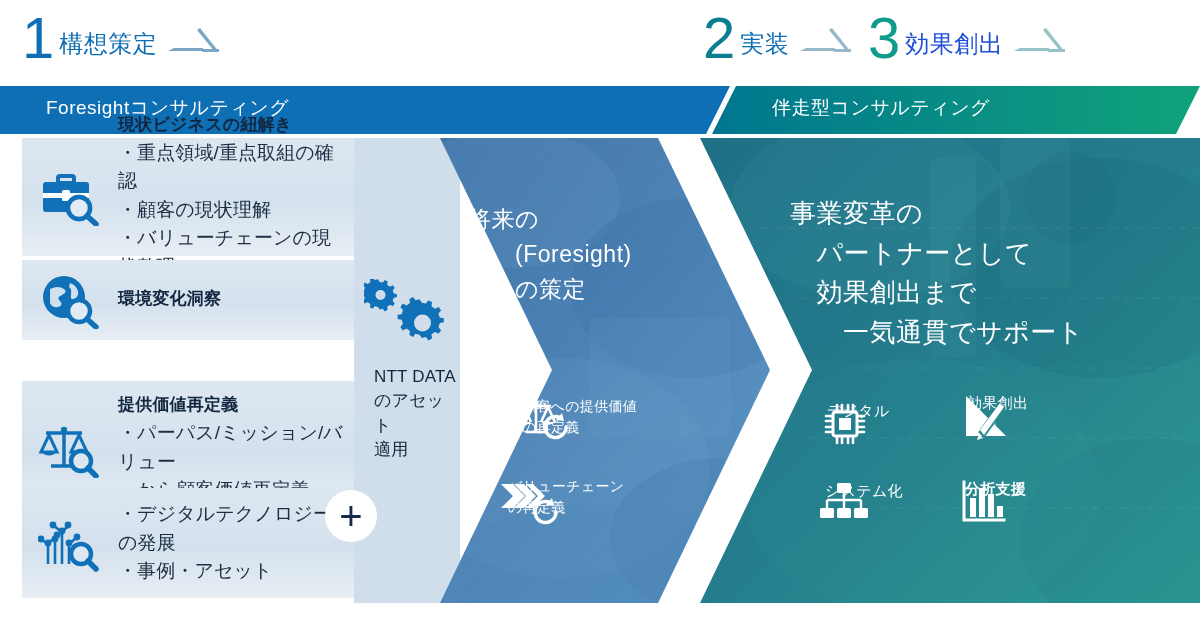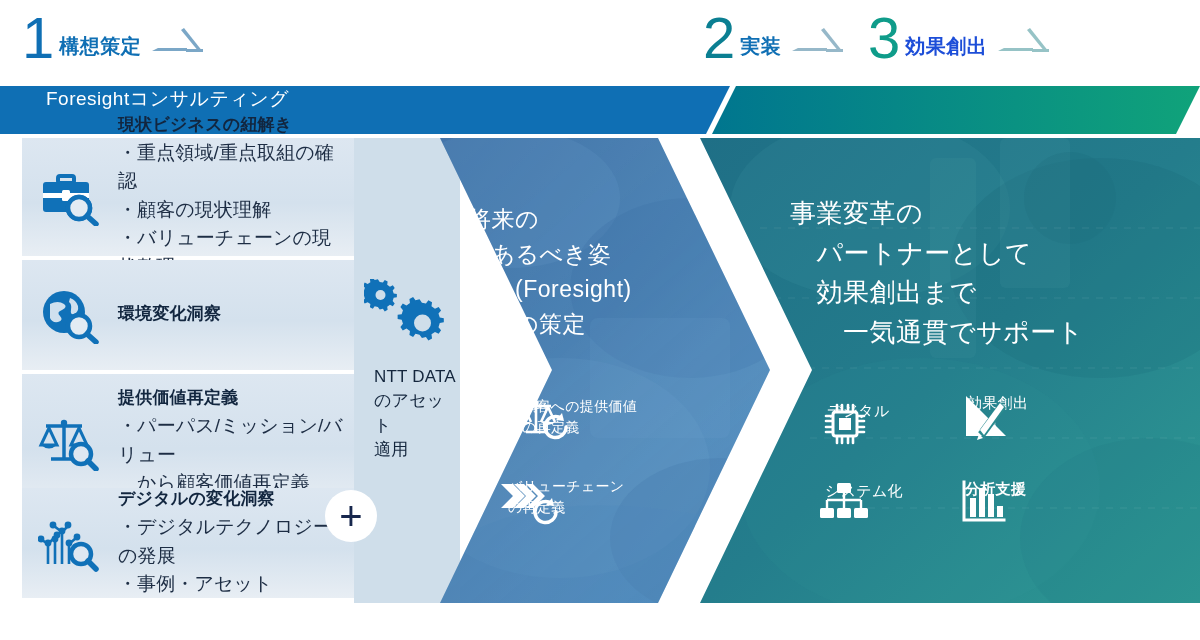--- a/index.html
+++ b/index.html
@@ -12,28 +12,28 @@
   #root { position: relative; width: 1200px; height: 640px; }
 
   
   .steps { position: absolute; left: 0; top: 0; width: 1200px; height: 86px; }
   .step { position: absolute; display: flex; align-items: flex-end; }
   .step-num {
     font-size: 58px; line-height: 0.84; font-weight: 400;
     letter-spacing: -1px;
   }
   .step-name {
-    font-size: 20px; font-weight: 700; margin-left: 6px;
+    font-size: 24px; font-weight: 400; margin-left: 6px;
     margin-bottom: 3px; letter-spacing: 0.5px;
   }
   .step-arrow { margin-left: 9px; margin-bottom: 5px; }
 
   
   .banners { position: absolute; left: 0; top: 86px; width: 1200px; height: 48px; }
-  .banner { position: absolute; top: 0; height: 44px; display: flex; }
+  .banner { position: absolute; top: 0; height: 44px; display: flex; align-items: center; }
   .banner-text { font-size: 19px; color: #fff; letter-spacing: 0.5px; font-weight: 400; }
   #banner-left  { left: 0;   width: 730px; }
   #banner-right { left: 706px; width: 494px; }
   .banner-bg { position: absolute; inset: 0; }
 
   
   .body-area { position: absolute; left: 0; top: 138px; width: 1200px; height: 465px; }
 
   
   .left-col { position: absolute; left: 22px; top: 0; width: 332px; height: 465px; }
@@ -155,20 +155,21 @@
     <div class="banner" id="banner-right">
       <svg class="banner-bg" viewBox="0 0 494 48" preserveAspectRatio="none">
         <defs>
           <linearGradient id="bgrad" x1="0" y1="0" x2="1" y2="0">
             <stop offset="0%" stop-color="#00768f"></stop>
             <stop offset="100%" stop-color="#10a37a"></stop>
           </linearGradient>
         </defs>
         <polygon points="30,0 494,0 470,48 6,48" fill="url(#bgrad)"></polygon>
       </svg>
+      <div class="banner-text" style="position:relative; margin-left:66px;">伴走型コンサルティング</div>
     </div>
   </div>
 
   <div class="body-area">
 
     <div class="left-col">
 
       <div class="card" style="top:0px; height:118px;">
         <div class="card-ico">
           <svg width="64" height="58" viewBox="0 0 64 58">
@@ -183,38 +184,38 @@
           </svg>
         </div>
         <div class="card-body">
           <div class="card-title">現状ビジネスの紐解き</div>
           <div class="card-bullet">・重点領域/重点取組の確認
 ・顧客の現状理解
 ・バリューチェーンの現状整理</div>
         </div>
       </div>
 
-      <div class="card" style="top:122px; height:110px;">
+      <div class="card" style="top:122px; height:80px;">
         <div class="card-ico">
           <svg width="64" height="58" viewBox="0 0 64 58">
             <circle cx="26" cy="26" r="21" fill="#1071b8"></circle>
             <path d="M12 18 Q20 14 26 18 Q30 21 24 24 Q18 26 22 30 Q26 34 20 36 Q14 37 12 32 Z" fill="#cfe0ee"></path>
             <path d="M32 12 Q38 14 40 20 Q41 26 36 28 Q32 29 33 24 Q34 18 31 16 Z" fill="#cfe0ee"></path>
             <path d="M30 36 Q36 34 40 37 Q38 43 32 44 Q28 42 30 36 Z" fill="#cfe0ee"></path>
             <circle cx="41" cy="40" r="11" fill="#e2ebf3"></circle>
             <circle cx="41" cy="40" r="11" fill="none" stroke="#1071b8" stroke-width="4.5"></circle>
             <line x1="49" y1="48" x2="58" y2="56" stroke="#1071b8" stroke-width="5.5" stroke-linecap="round"></line>
           </svg>
         </div>
         <div class="card-body">
           <div class="card-title">環境変化洞察</div>
         </div>
       </div>
 
-      <div class="card" style="top:236px; height:136px;">
+      <div class="card" style="top:243px; height:136px;">
         <div class="card-ico">
           <svg width="64" height="58" viewBox="0 0 64 58">
             <line x1="26" y1="8" x2="26" y2="46" stroke="#1071b8" stroke-width="3.5"></line>
             <line x1="8" y1="13" x2="44" y2="13" stroke="#1071b8" stroke-width="3.5"></line>
             <line x1="13" y1="46" x2="39" y2="46" stroke="#1071b8" stroke-width="3.5"></line>
             <circle cx="26" cy="10" r="3.2" fill="#1071b8"></circle>
             <path d="M3 32 L11 15 L19 32 Z" fill="none" stroke="#1071b8" stroke-width="3"></path>
             <path d="M3 32 Q11 39 19 32 Z" fill="#1071b8"></path>
             <path d="M33 32 L41 15 L49 32 Z" fill="none" stroke="#1071b8" stroke-width="3"></path>
             <path d="M33 32 Q41 39 49 32 Z" fill="#1071b8"></path>
@@ -253,21 +254,20 @@
                 <circle cx="30" cy="11" r="3.4"></circle>
               <circle cx="39" cy="23" r="3.4"></circle>
                 <circle cx="19" cy="21" r="3.4"></circle>
             </g>
             <circle cx="43" cy="40" r="10" fill="#dde7f1"></circle>
             <circle cx="43" cy="40" r="10" fill="none" stroke="#1071b8" stroke-width="4.5"></circle>
             <line x1="50" y1="47" x2="58" y2="55" stroke="#1071b8" stroke-width="5.5" stroke-linecap="round"></line>
           </svg>
         </div>
         <div class="card-body">
-          <div class="card-title">デジタルの変化洞察</div>
           <div class="card-bullet">・デジタルテクノロジーの発展
 ・事例・アセット</div>
         </div>
       </div>
     </div>
 
     <div class="asset-col">
       <div class="asset-ico">
         <svg width="86" height="72" viewBox="0 0 86 72">
           <g fill="#1071b8">
@@ -314,21 +314,20 @@
           <ellipse cx="120" cy="330" rx="150" ry="110" fill="#7fb0d6" opacity="0.22"></ellipse>
           <ellipse cx="280" cy="400" rx="110" ry="80" fill="#2f5d92" opacity="0.25"></ellipse>
           <rect x="150" y="180" width="140" height="120" rx="8" fill="#7eb2d8" opacity="0.18"></rect>
           <path d="M20 400 Q120 340 320 390 L320 465 L20 465 Z" fill="#4d86bb" opacity="0.30"></path>
         </g>
       </svg>
 
       <div class="chev-content">
         <div class="headline" style="left:28px; top:64px; font-size:23px; line-height:1.52;">
           <div>将来の</div>
-          <div>　あるべき姿</div>
           <div>　　(Foresight)</div>
           <div>　　の策定</div>
         </div>
 
         <div class="mini-row" style="left:74px; top:258px;">
           <div class="mini-ico">
             <svg width="58" height="50" viewBox="0 0 58 50">
               <g stroke="#ffffff" stroke-width="2.6" fill="none">
                 <line x1="22" y1="5" x2="22" y2="36"></line>
                 <line x1="7" y1="10" x2="37" y2="10"></line>

